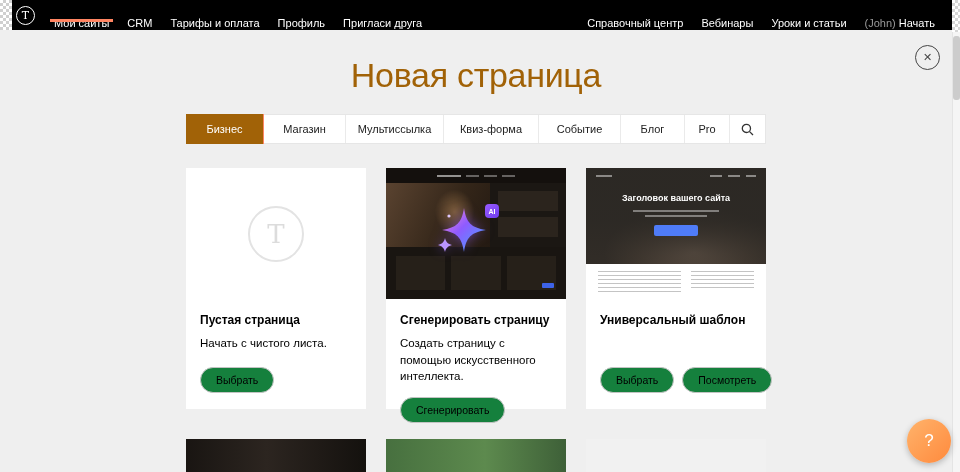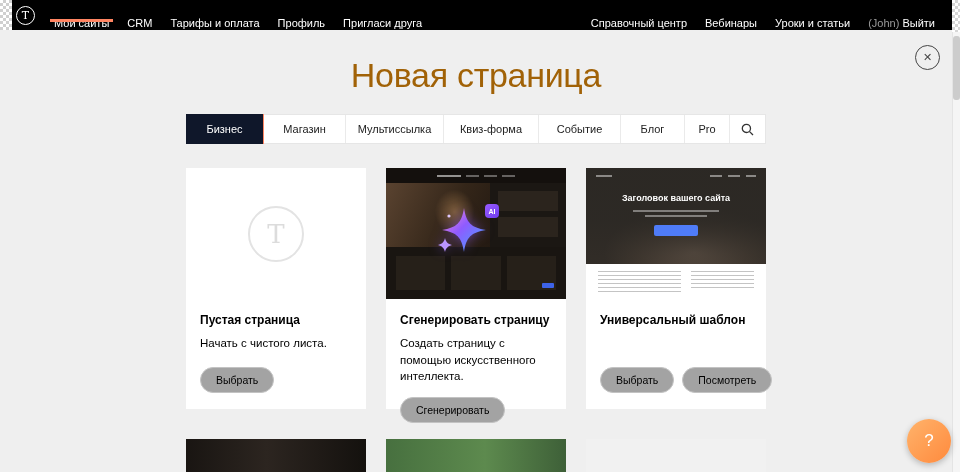--- a/index.html
+++ b/index.html
@@ -59,37 +59,37 @@
     width:580px; height:30px; margin:19px auto 0; display:flex;
     background:#fff; border:1px solid #e6e6e6;
   }
   .tab {
     font-size:11px; color:#222; display:flex; align-items:center; justify-content:center;
     border-right:1px solid #eaeaea; cursor:pointer; height:100%;
   }
   .tab:last-child { border-right:none; }
   .tab.t1{width:78px} .tab.t2{width:82px} .tab.t3{width:98px} .tab.t4{width:95px}
   .tab.t5{width:82px} .tab.t6{width:64px} .tab.t7{width:45px} .tab.t8{width:34px}
-  .tab.active { background:#0f172a; border-color:#ff8562; color:#fff; margin:-1px 0 -1px -1px; height:30px; }
+  .tab.active { background:#a16207; border-color:#ff8562; color:#fff; margin:-1px 0 -1px -1px; height:30px; }
 
   
   .grid {
     width:580px; margin:24px auto 0; display:grid;
     grid-template-columns:repeat(3,180px); gap:20px;
   }
   .grid.second { margin-top:30px; }
   .card { background:#fff; height:241px; display:flex; flex-direction:column; }
   .thumb { height:131px; position:relative; overflow:hidden; flex:none; }
   .card-body { flex:1; display:flex; flex-direction:column; padding:14px 14px 16px; }
   .card-title { margin:0; font-size:12px; font-weight:700; color:#000; }
   .card-desc { margin:8px 0 0; font-size:11.5px; line-height:1.45; color:#000; }
   .card-actions { margin-top:auto; display:flex; gap:8px; padding-top:12px; }
   .pill-btn {
     height:26px; padding:0 15px; border-radius:13px; border:1px solid #c3c3c3;
-    background:#a3a3a3; font-size:10.5px; color:#000; cursor:pointer;
+    background:#15803d; font-size:10.5px; color:#000; cursor:pointer;
     font-family:inherit; white-space:nowrap;
   }
 
   
   .thumb.blank { background:#fff; display:flex; align-items:center; justify-content:center; }
   .logo-watermark {
     width:56px; height:56px; border:2px solid #e3e3e3; border-radius:50%;
     display:flex; align-items:center; justify-content:center;
     color:#dcdcdc; font-size:26px; font-family:"DejaVu Serif", serif;
   }
@@ -179,21 +179,21 @@
     <a class="menu-item active">Мои сайты</a>
     <a class="menu-item">CRM</a>
     <a class="menu-item">Тарифы и оплата</a>
     <a class="menu-item">Профиль</a>
     <a class="menu-item">Пригласи друга</a>
   </div>
   <div class="topbar-right">
     <a class="menu-item">Справочный центр</a>
     <a class="menu-item">Вебинары</a>
     <a class="menu-item">Уроки и статьи</a>
-    <a class="menu-item"><span class="user-name">(John)</span>&nbsp;<span>Выйти</span></a>
+    <a class="menu-item"><span class="user-name">(John)</span>&nbsp;<span>Начать</span></a>
   </div>
 </header>
 
 <main class="page">
   <button class="close-btn">
     <span>✕</span>
   </button>
 
   <h1 class="title">Новая страница</h1>
 

